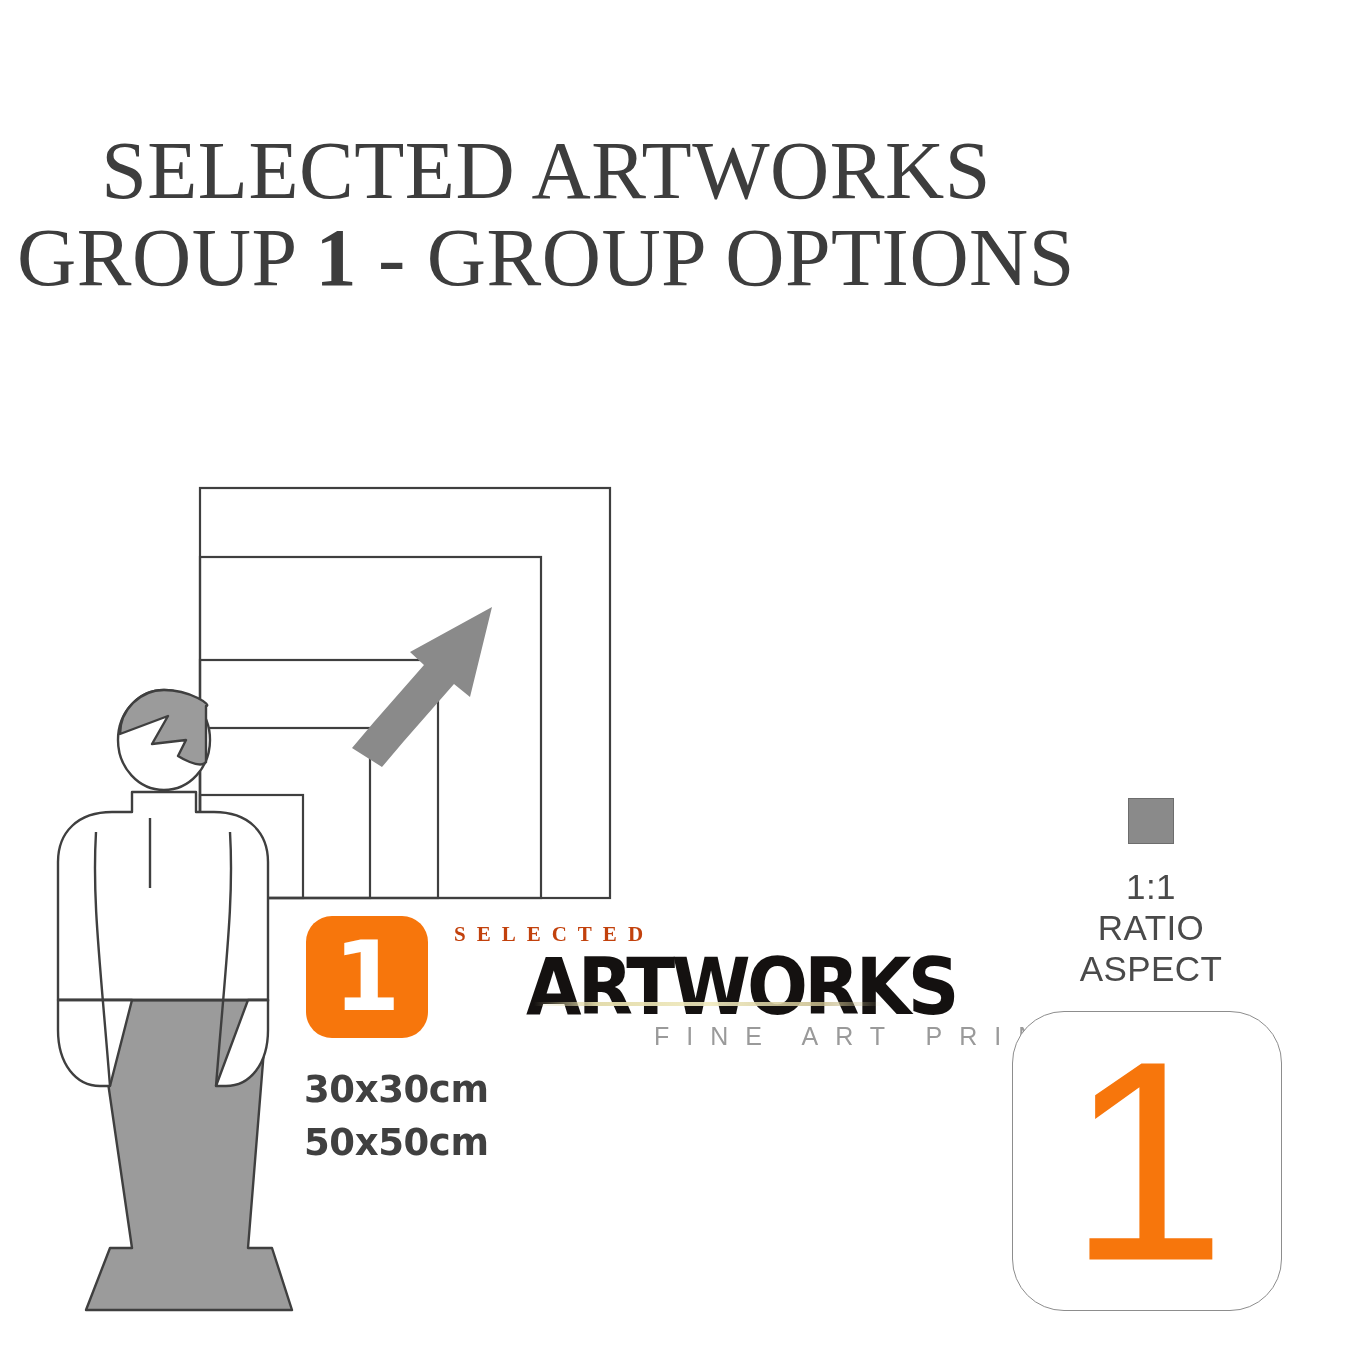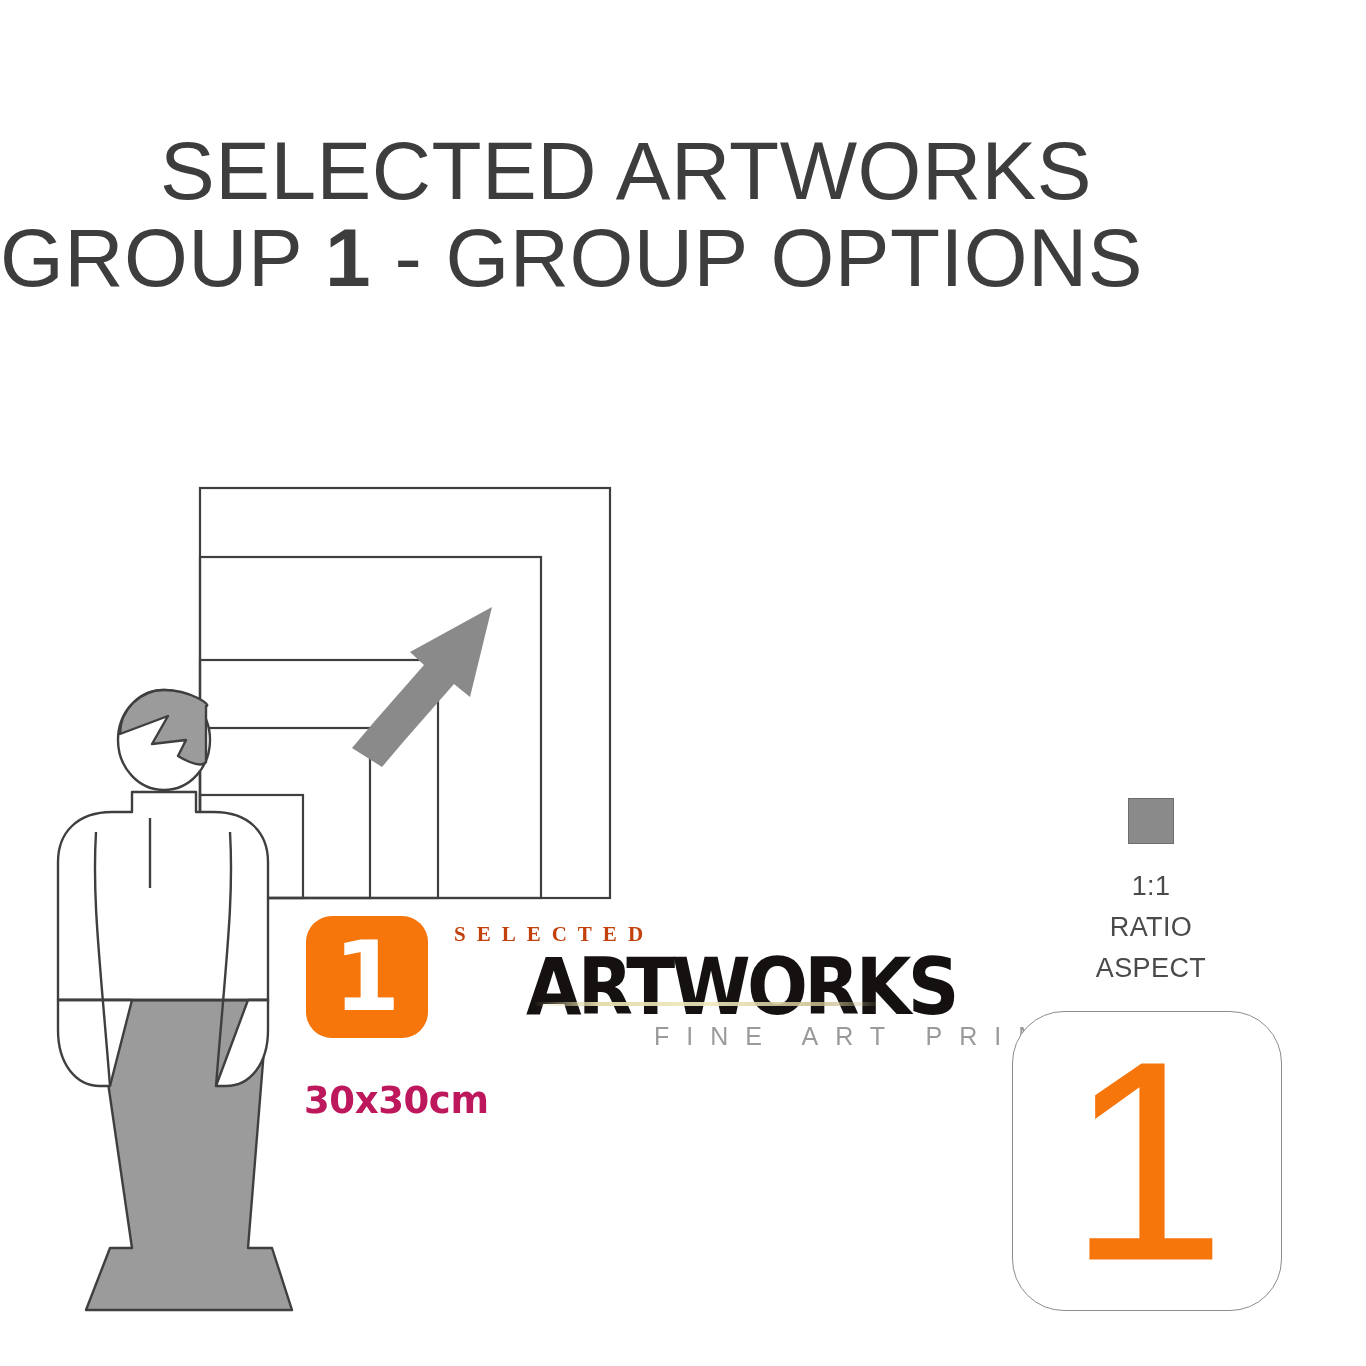--- a/index.html
+++ b/index.html
@@ -15,22 +15,23 @@
     font-family: "Liberation Sans", sans-serif;
     color: #3a3a3a;
   }
 
   
   #title-block {
     position: absolute;
     top: 128px;
     left: 0;
     width: 1092px;
-    text-align: right;
+    text-align: center;
     line-height: 1.06;
+    font-family: Liberation Serif, serif;
   }
   .title-line {
     font-size: 82px;
     font-weight: 300;
     letter-spacing: 0.5px;
     color: #3d3d3d;
     white-space: nowrap;
     display: block;
   }
   .title-line .grp-num {
@@ -127,46 +128,45 @@
   
   #size-list {
     position: absolute;
     left: 304px;
     top: 1063px;
     width: 420px;
   }
   .size-item {
     font-size: 37px;
     font-weight: 700;
-    color: #be185d;
+    color: #404040;
     line-height: 53px;
     letter-spacing: -0.4px;
     font-family: "DejaVu Sans", sans-serif;
     white-space: nowrap;
-    margin-top: 11px;
   }
 
   
   #aspect-block {
     position: absolute;
     left: 1022px;
     top: 798px;
     width: 258px;
     text-align: center;
   }
   #aspect-swatch {
     width: 46px;
     height: 46px;
     background: #8a8a8a;
     border: 1px solid #6d6d6d;
     margin: 0 auto 22px auto;
     box-sizing: border-box;
   }
   .aspect-line {
-    font-size: 27px;
+    font-size: 35px;
     font-weight: 300;
     color: #4a4a4a;
     line-height: 41px;
     letter-spacing: 0.4px;
   }
 
   
   #group-card {
     position: absolute;
     left: 1012px;
@@ -287,20 +287,21 @@
   <div id="logo-word-wrap">
     <div id="logo-selected">SELECTED</div>
     <div id="logo-artworks">ARTWORKS</div>
     <div id="logo-streak"></div>
     <div id="logo-tagline">FINE ART PRINTS</div>
   </div>
 </div>
 
 <div id="size-list">
   <div class="size-item">30x30cm</div>
+  <div class="size-item">50x50cm</div>
 </div>
 
 <div id="aspect-block">
   <div id="aspect-swatch"></div>
   <div class="aspect-line">1:1</div>
   <div class="aspect-line">RATIO</div>
   <div class="aspect-line">ASPECT</div>
 </div>
 
 <div id="group-card">

